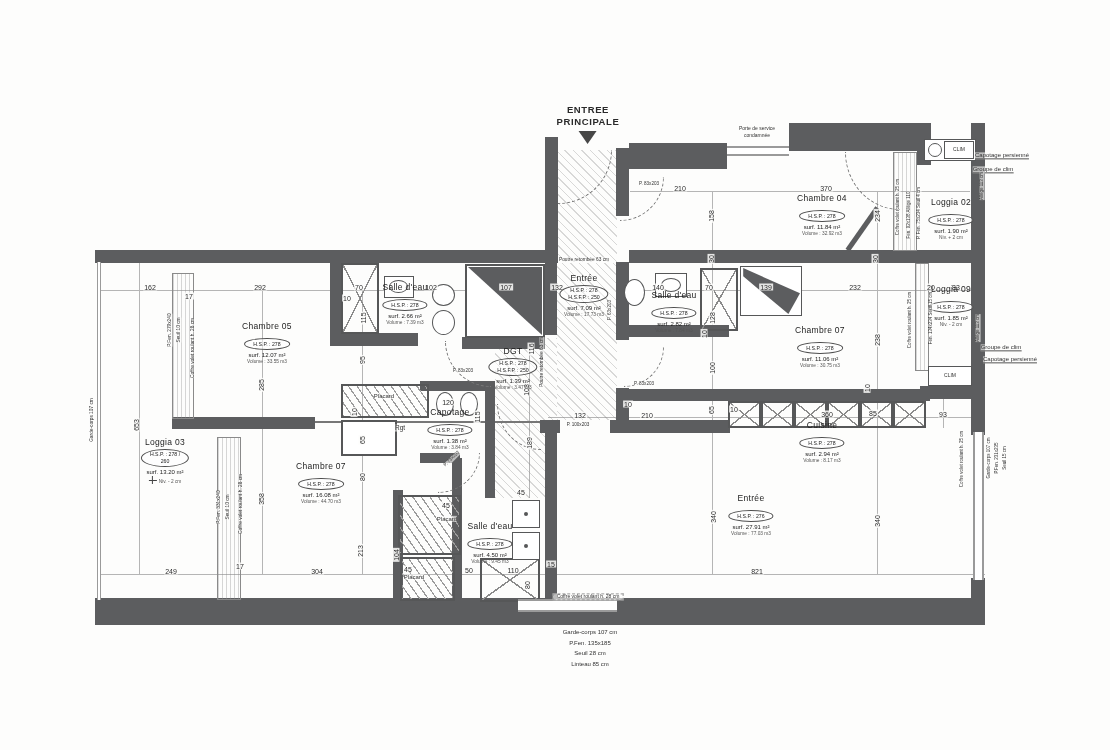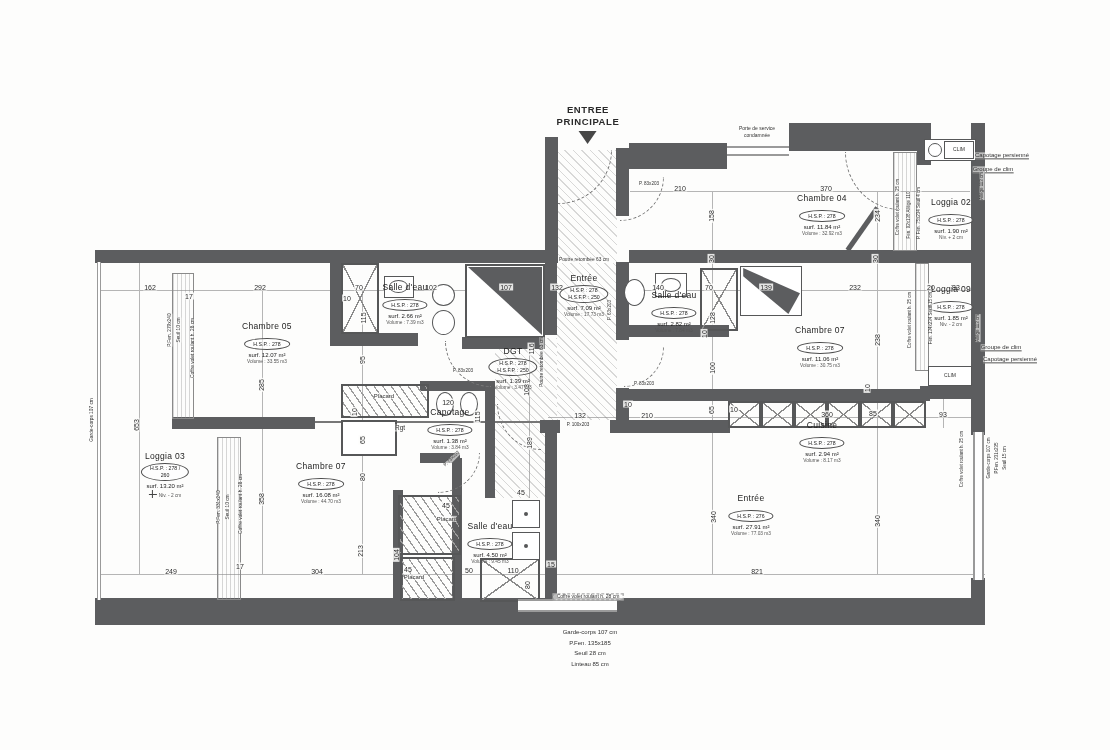--- a/index.html
+++ b/index.html
@@ -168,21 +168,21 @@
       <div class="room" style="left: 267px; top: 322px;"><div class="nm">Chambre 05</div><div class="badge"><div>H.S.P. : 278</div></div><div class="sline">surf. 12.07 m²</div><div class="vline">Volume : 33.55 m3</div></div>
       <div class="room" style="left: 405px; top: 283px;"><div class="nm">Salle d'eau</div><div class="badge"><div>H.S.P. : 278</div></div><div class="sline">surf. 2.66 m²</div><div class="vline">Volume : 7.39 m3</div></div>
       <div class="room" style="left: 584px; top: 274px;"><div class="nm">Entrée</div><div class="badge"><div>H.S.P. : 278</div><div>H.S.F.P. : 250</div></div><div class="sline">surf. 7.09 m²</div><div class="vline">Volume : 17.73 m3</div></div>
       <div class="room" style="left: 822px; top: 194px;"><div class="nm">Chambre 04</div><div class="badge"><div>H.S.P. : 278</div></div><div class="sline">surf. 11.84 m²</div><div class="vline">Volume : 32.92 m3</div></div>
       <div class="room" style="left: 951px; top: 198px;"><div class="nm">Loggia 02</div><div class="badge"><div>H.S.P. : 278</div></div><div class="sline">surf. 1.90 m²</div><div class="vline">Niv. + 2 cm</div></div>
       <div class="room" style="left: 674px; top: 291px;"><div class="nm">Salle d'eau</div><div class="badge"><div>H.S.P. : 278</div></div><div class="sline">surf. 2.82 m²</div><div class="vline">Volume : 7.84 m3</div></div>
       <div class="room" style="left: 820px; top: 326px;"><div class="nm">Chambre 07</div><div class="badge"><div>H.S.P. : 278</div></div><div class="sline">surf. 11.06 m²</div><div class="vline">Volume : 30.75 m3</div></div>
       <div class="room" style="left: 951px; top: 285px;"><div class="nm">Loggia 09</div><div class="badge"><div>H.S.P. : 278</div></div><div class="sline">surf. 1.85 m²</div><div class="vline">Niv. - 2 cm</div></div>
       <div class="room" style="left: 513px; top: 347px;"><div class="nm">DGT</div><div class="badge"><div>H.S.P. : 278</div><div>H.S.F.P. : 250</div></div><div class="sline">surf. 1.39 m²</div><div class="vline">Volume : 3.47 m3</div></div>
       <div class="room" style="left: 450px; top: 408px;"><div class="nm">Capotage</div><div class="badge"><div>H.S.P. : 278</div></div><div class="sline">surf. 1.38 m²</div><div class="vline">Volume : 3.84 m3</div></div>
-      <div class="room" style="left: 165px; top: 452px;"><div class="nm">Loggia 03</div><div class="badge"><div>H.S.P. : 278 /</div><div>260</div></div><div class="sline">surf. 13.20 m²</div><div class="vline"><span class="north"></span><span>Niv. - 2 cm</span></div></div>
+      <div class="room" style="left: 165px; top: 438px;"><div class="nm">Loggia 03</div><div class="badge"><div>H.S.P. : 278 /</div><div>260</div></div><div class="sline">surf. 13.20 m²</div><div class="vline"><span class="north"></span><span>Niv. - 2 cm</span></div></div>
       <div class="room" style="left: 321px; top: 462px;"><div class="nm">Chambre 07</div><div class="badge"><div>H.S.P. : 278</div></div><div class="sline">surf. 16.08 m²</div><div class="vline">Volume : 44.70 m3</div></div>
       <div class="room" style="left: 490px; top: 522px;"><div class="nm">Salle d'eau</div><div class="badge"><div>H.S.P. : 278</div></div><div class="sline">surf. 4.50 m²</div><div class="vline">Volume : 9.45 m3</div></div>
       <div class="room" style="left: 822px; top: 421px;"><div class="nm">Cuisine</div><div class="badge"><div>H.S.P. : 278</div></div><div class="sline">surf. 2.94 m²</div><div class="vline">Volume : 8.17 m3</div></div>
       <div class="room" style="left: 751px; top: 494px;"><div class="nm">Entrée</div><div class="badge"><div>H.S.P. : 276</div></div><div class="sline">surf. 27.91 m²</div><div class="vline">Volume : 77.03 m3</div></div>
     </div>
   <div id="dims">
       <span class="dim" style="left: 150px; top: 287px;">162</span>
       <span class="dim" style="left: 189px; top: 296px;">17</span>
       <span class="dim" style="left: 260px; top: 287px;">292</span>
       <span class="dim" style="left: 359px; top: 287px;">70</span>

